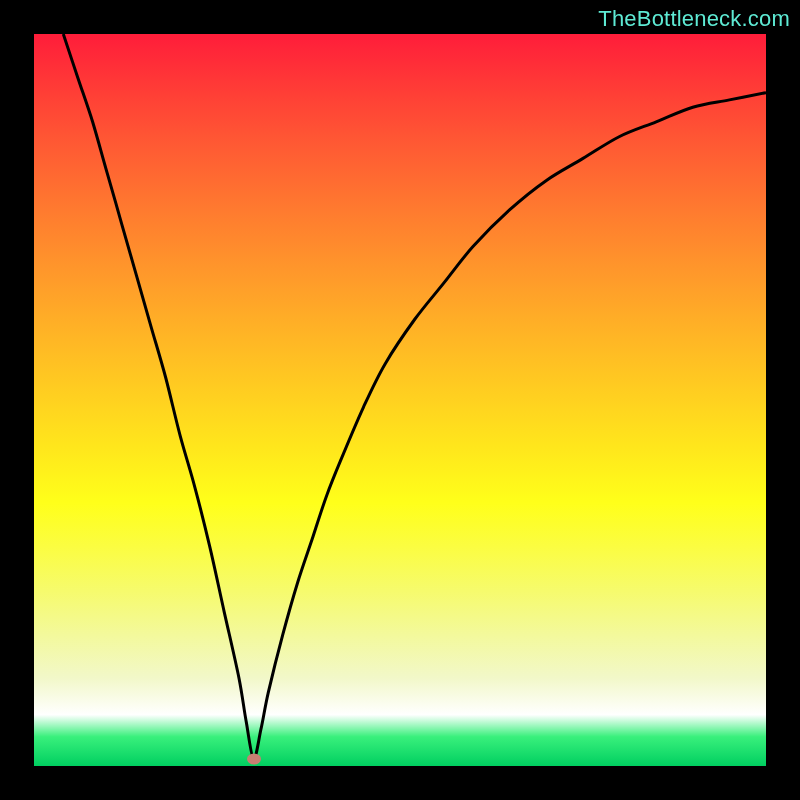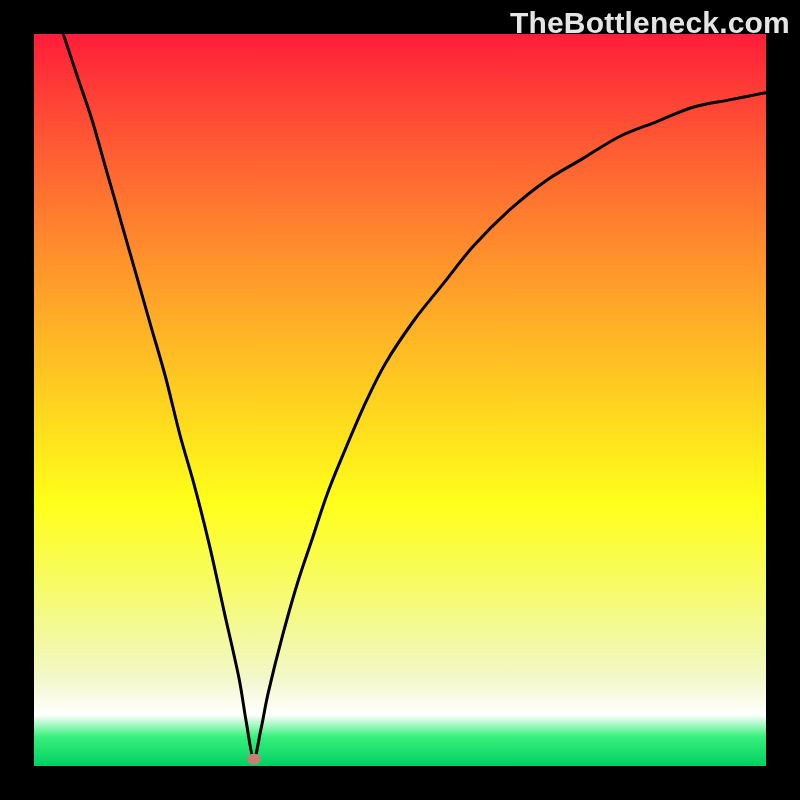--- a/index.html
+++ b/index.html
@@ -47,23 +47,23 @@
     width: 14px;
     height: 11px;
     border-radius: 50%;
     background: #c87f72;
     transform: translate(-50%, -50%);
   }
   .watermark {
     position: absolute;
     top: 6px;
     right: 10px;
-    color: #e5e5e5;
-    font-size: 30px;
-    font-weight: 700;
+    color: #5eead4;
+    font-size: 22px;
+    font-weight: 400;
     letter-spacing: 0.2px;
     user-select: none;
   }
   svg.curve {
     position: absolute;
     left: 0;
     top: 0;
     width: 732px;
     height: 732px;
     pointer-events: none;

